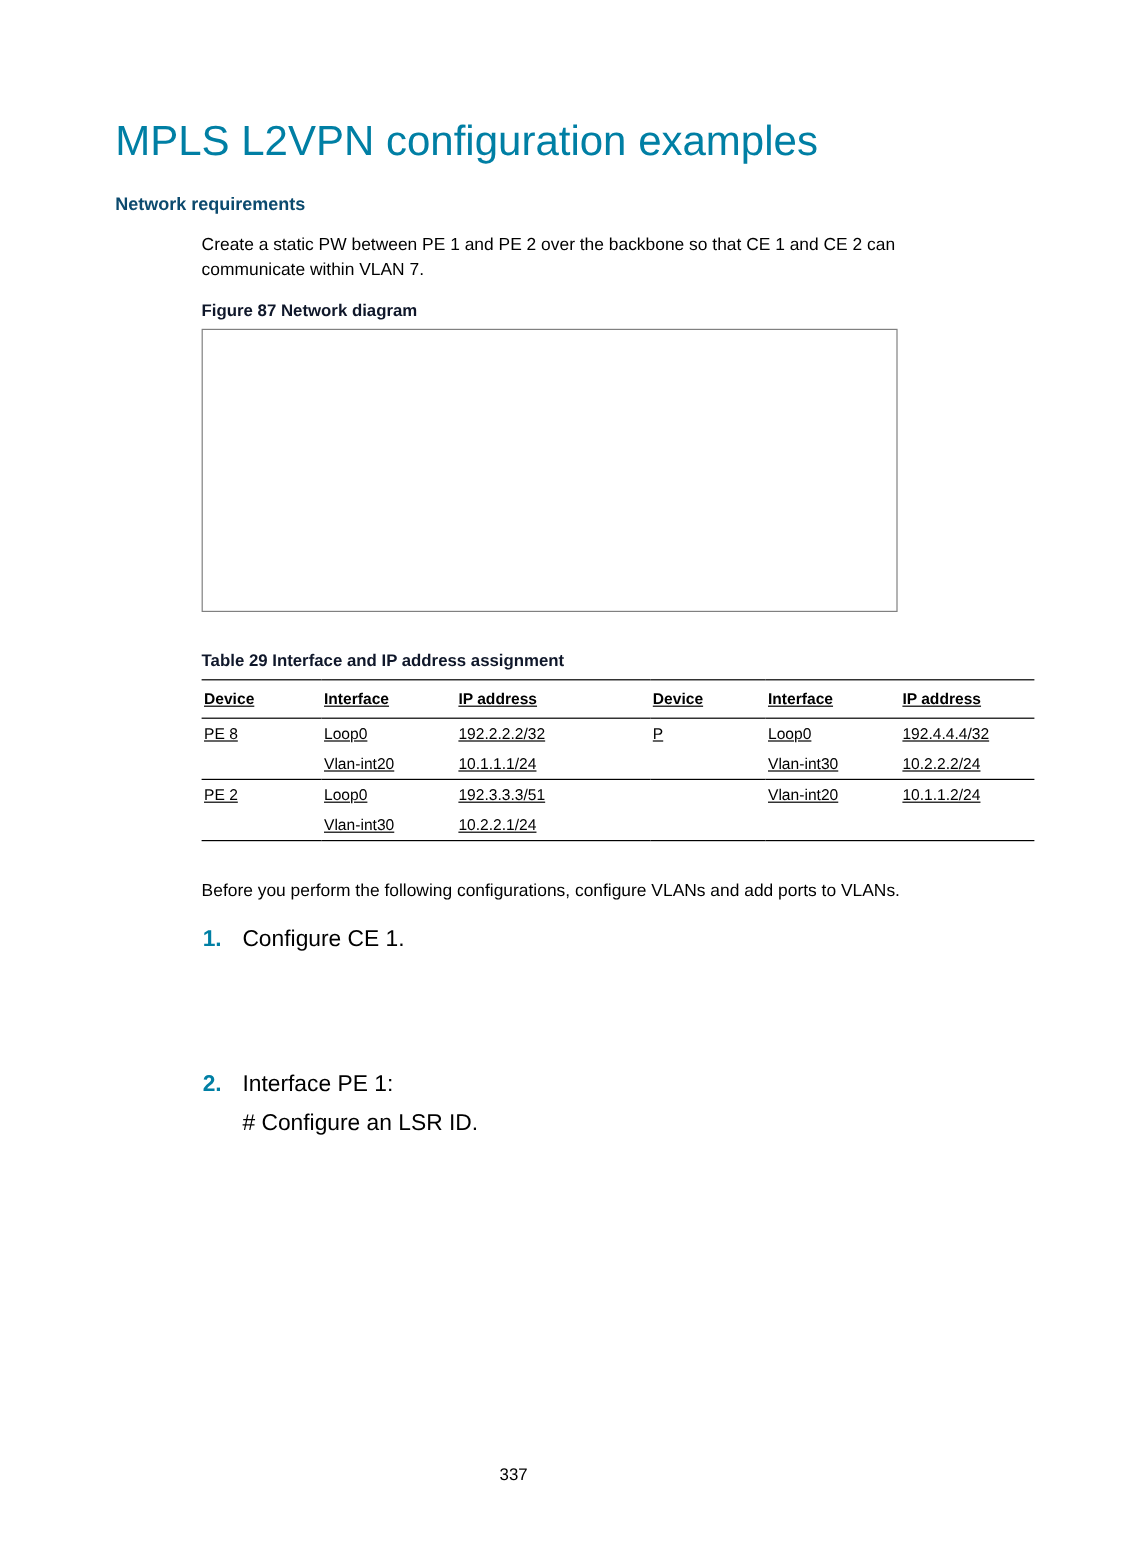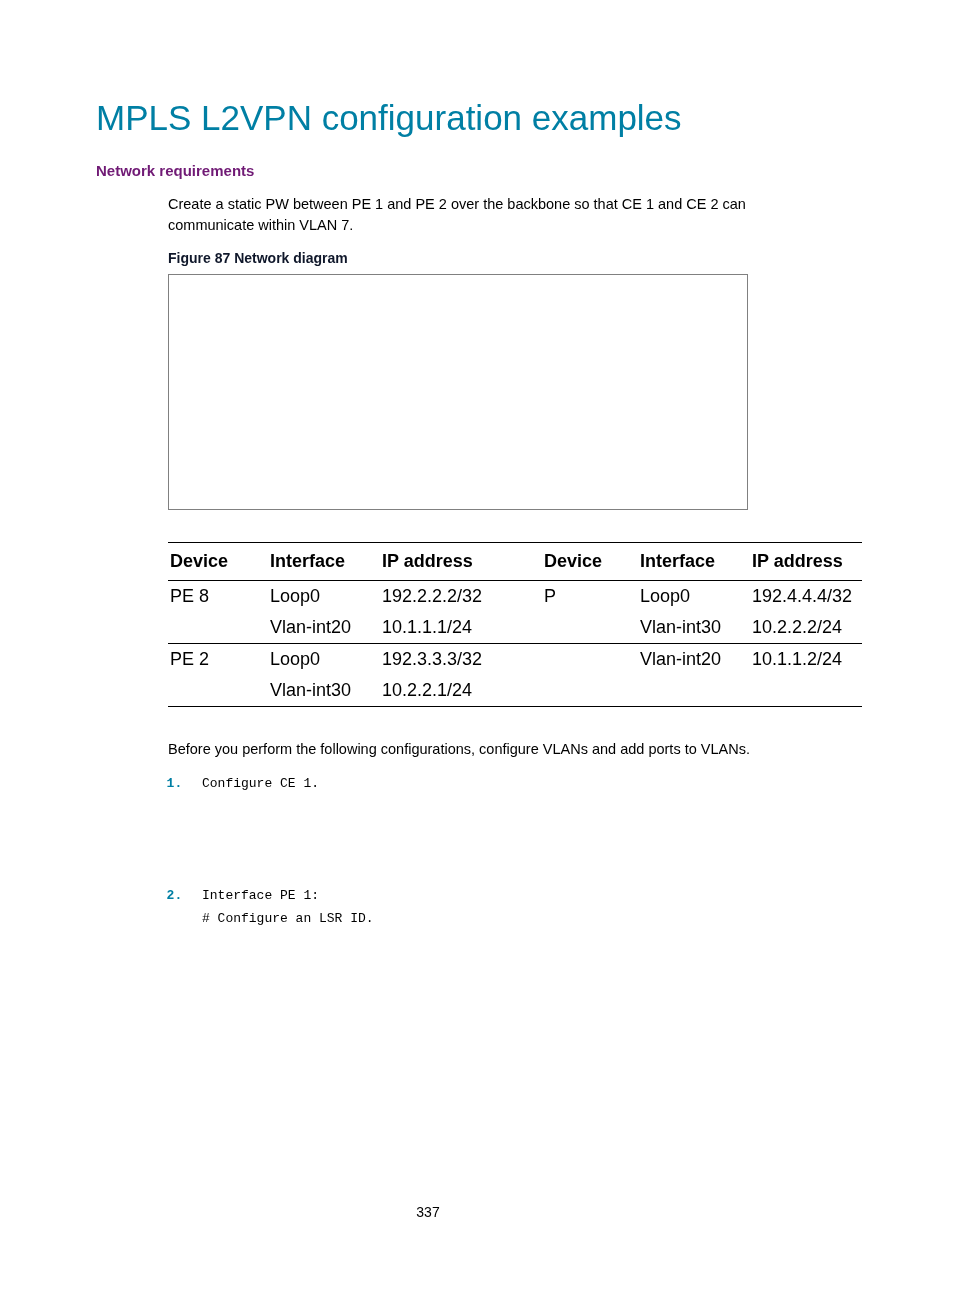--- a/index.html
+++ b/index.html
@@ -21,21 +21,21 @@
     font-size: 35px;
     margin: 0 0 24px 0;
   }
   h2 {
     color: #007fa4;
     font-weight: 400;
     font-size: 27px;
     margin: 0 0 28px 0;
   }
   h3 {
-    color: #701a75;
+    color: #0c4a6e;
     font-weight: 700;
     font-size: 15px;
     margin: 0 0 15px 0;
   }
   .body-text {
     font-size: 14.5px;
     line-height: 1.45;
     margin: 0 0 14px 0;
     padding-left: 72px;
   }
@@ -52,22 +52,23 @@
     width: 578px;
     height: 234px;
     border: 1px solid #808080;
     background: #fff;
     margin-bottom: 32px;
   }
   table {
     margin-left: 72px;
     border-collapse: collapse;
     width: 694px;
-    font-size: 18px;
+    font-size: 13px;
     margin-bottom: 32px;
+    text-decoration: underline;
   }
   thead tr {
     border-top: 1.2px solid #000;
     border-bottom: 1.2px solid #000;
   }
   th {
     text-align: left;
     font-weight: 700;
     padding: 8px 6px 8px 2px;
   }
@@ -76,40 +77,39 @@
   }
   .tr-group-sep {
     border-bottom: 1px solid #000;
   }
   tbody tr:last-child {
     border-bottom: 1.4px solid #000;
   }
   ol {
     margin: 0 0 0 72px;
     padding-left: 22px;
-    font-size: 13px;
+    font-size: 19px;
     line-height: 1.55;
-    font-family: Liberation Mono, monospace;
   }
   ol li::marker {
     color: #007fa4;
     font-weight: 700;
   }
   ol li {
     padding-left: 12px;
     margin-bottom: 92px;
   }
   ol li:last-child { margin-bottom: 0; }
   .substep {
     display: block;
     margin-top: 3px;
   }
   .pagenum {
     position: absolute;
-    bottom: 76px;
+    bottom: 60px;
     left: 0;
     right: 0;
     text-align: center;
     font-size: 14px;
   }
 </style>
 </head>
 <body>
 
 <div class="page">
@@ -118,20 +118,21 @@
 
 
   <h3>Network requirements</h3>
 
   <p class="body-text">Create a static PW between PE 1 and PE 2 over the backbone so that CE 1 and CE 2 can communicate within VLAN 7.</p>
 
   <div class="figure-caption">Figure 87 Network diagram</div>
 
   <div class="diagram"></div>
 
+  <div class="table-caption">Table 29 Interface and IP address assignment</div>
 
   <table>
     <thead>
       <tr>
         <th style="width:92px">Device</th>
         <th style="width:104px">Interface</th>
         <th style="width:154px">IP address</th>
         <th style="width:88px">Device</th>
         <th style="width:104px">Interface</th>
         <th>IP address</th>
@@ -150,21 +151,21 @@
         <td></td>
         <td>Vlan-int20</td>
         <td>10.1.1.1/24</td>
         <td></td>
         <td>Vlan-int30</td>
         <td>10.2.2.2/24</td>
       </tr>
       <tr>
         <td>PE 2</td>
         <td>Loop0</td>
-        <td>192.3.3.3/32</td>
+        <td>192.3.3.3/51</td>
         <td></td>
         <td>Vlan-int20</td>
         <td>10.1.1.2/24</td>
       </tr>
       <tr>
         <td></td>
         <td>Vlan-int30</td>
         <td>10.2.2.1/24</td>
         <td></td>
         <td></td>

